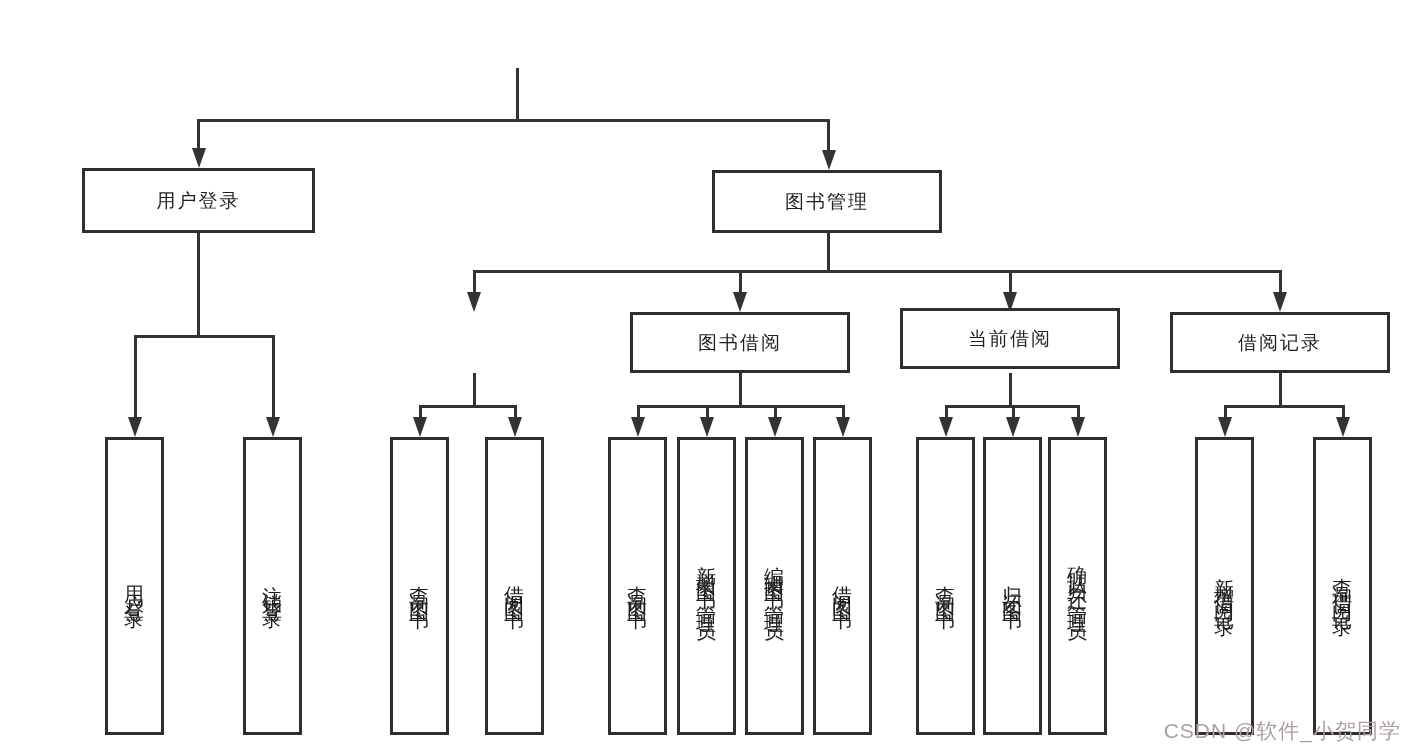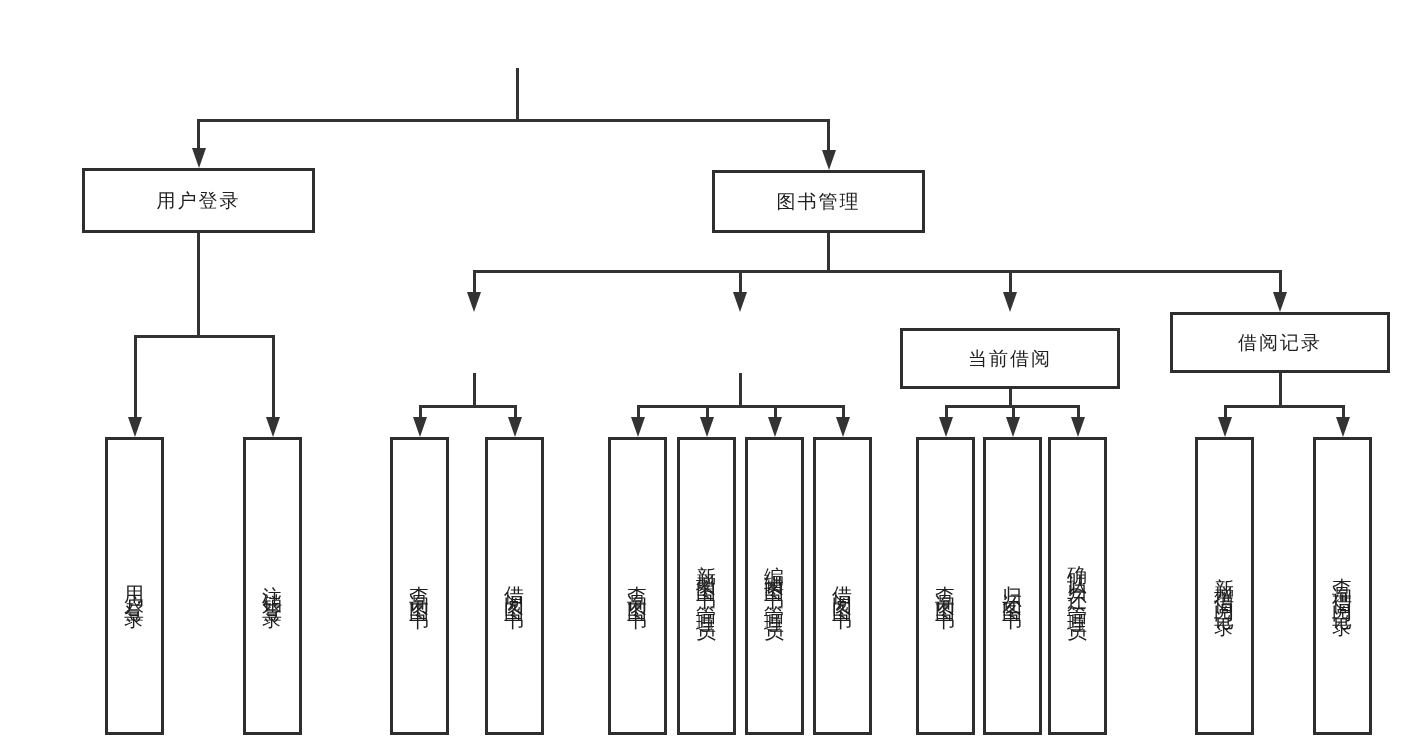--- a/index.html
+++ b/index.html
@@ -96,25 +96,28 @@
       <div class="cline" style="left: 1223.5px; top: 406px; width: 3px; height: 15px;"></div>
       <div class="carrow" style="left: 1218px; top: 417px;"></div>
       <div class="cline" style="left: 1341.5px; top: 406px; width: 3px; height: 15px;"></div>
       <div class="carrow" style="left: 1336px; top: 417px;"></div>
     </div>
 
 
   <div class="box" style="left:82px;top:168px;width:233px;height:65px;">
     <span class="hlabel">用户登录</span>
   </div>
-  <div class="box" style="left:712px;top:170px;width:213px;height:63px;">
+  <div class="box" style="left:712px;top:170px;width:230px;height:63px;">
     <span class="hlabel">图书管理</span>
   </div>
 
-  <div class="box" style="left:900px;top:328px;width:220px;height:61px;">
+  <div class="box" style="left:630px;top:312px;width:220px;height:61px;">
+    <span class="hlabel">图书借阅</span>
+  </div>
+  <div class="box" style="left:900px;top:308px;width:220px;height:61px;">
     <span class="hlabel">当前借阅</span>
   </div>
   <div class="box" style="left:1170px;top:312px;width:220px;height:61px;">
     <span class="hlabel">借阅记录</span>
   </div>
 
   <div class="leaf" style="left:105px;top:437px;width:59px;height:298px;">
     <span class="vtext">用户登录</span>
   </div>
   <div class="leaf" style="left:243px;top:437px;width:59px;height:298px;">
@@ -151,13 +154,14 @@
     <span class="vtext">确认归还（管理员）</span>
   </div>
 
   <div class="leaf" style="left:1195px;top:437px;width:59px;height:298px;">
     <span class="vtext">新增借阅记录</span>
   </div>
   <div class="leaf" style="left:1313px;top:437px;width:59px;height:298px;">
     <span class="vtext">查询借阅记录</span>
   </div>
 
+  <div class="watermark">CSDN @软件_小贺同学</div>
 </div>
 
 </body></html>

